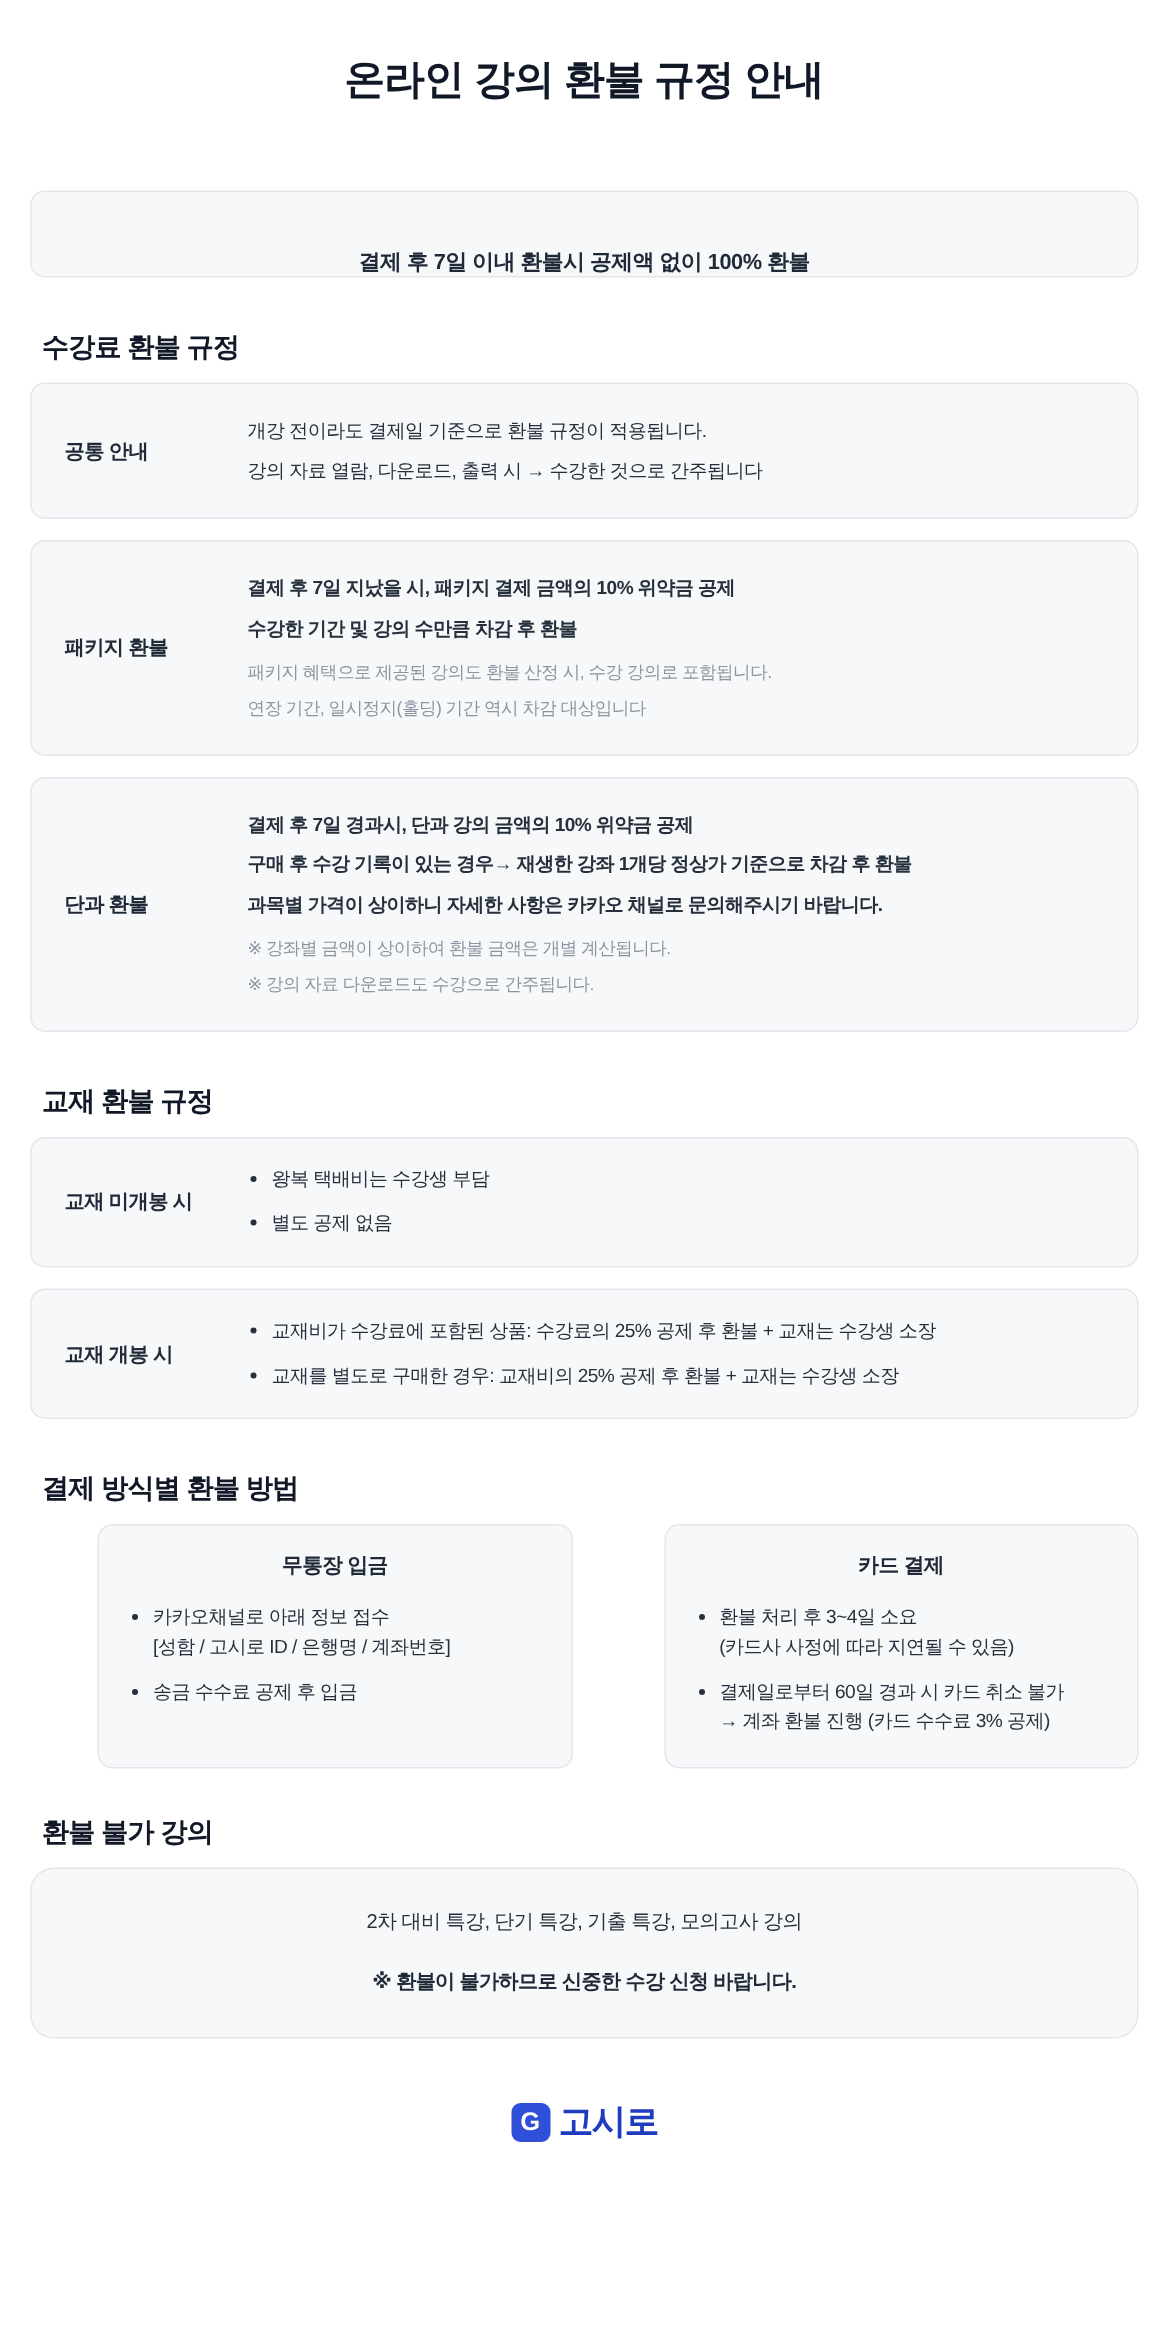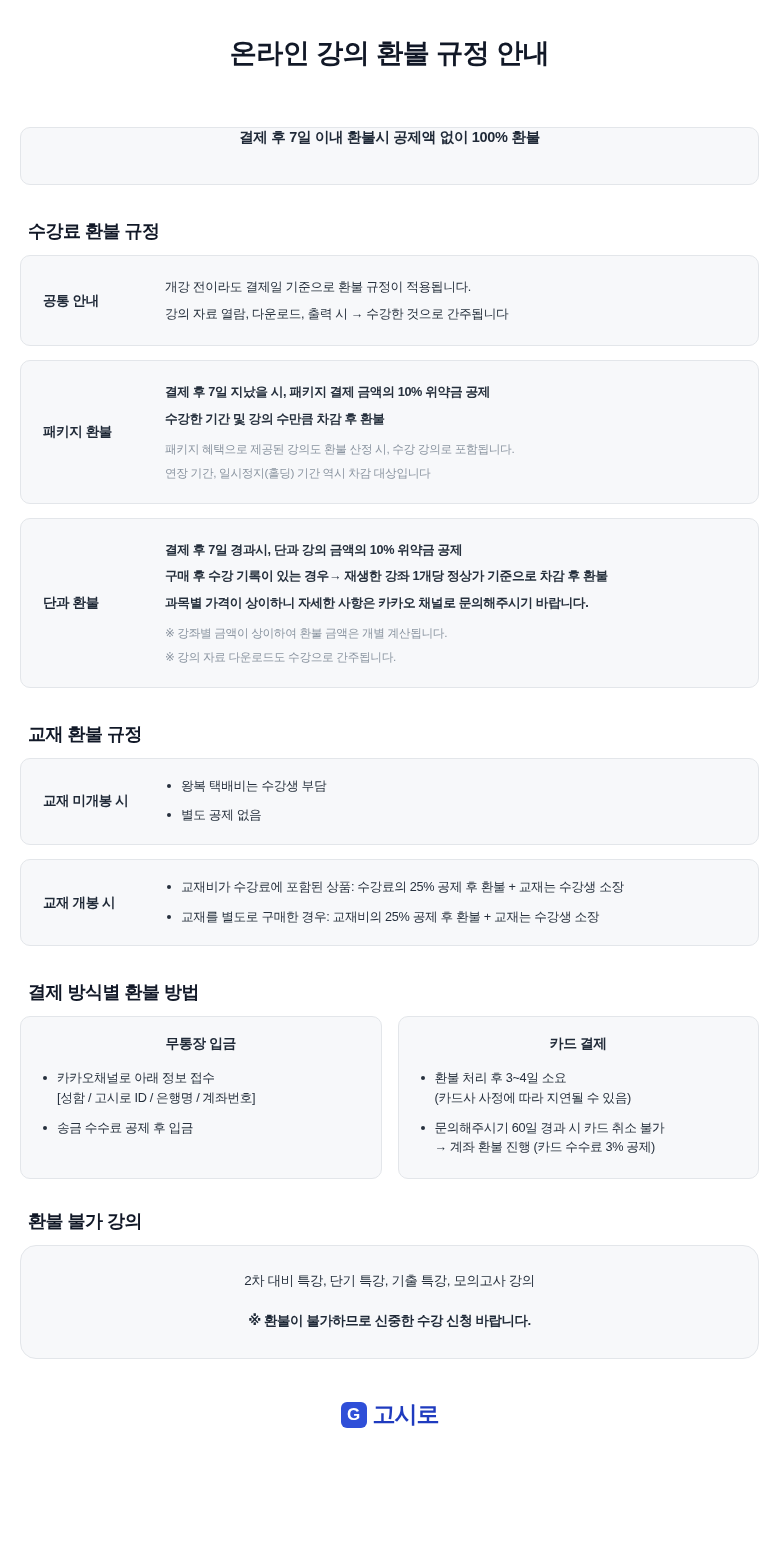--- a/index.html
+++ b/index.html
@@ -26,21 +26,21 @@
     padding-bottom: 10px;
   }
 
   .highlight-banner {
     margin-top: 46px;
     background: #f7f8fa;
     border: 1px solid #e3e6ea;
     border-radius: 10px;
     height: 58px;
     display: flex;
-    align-items: flex-start;
+    align-items: flex-end;
     justify-content: center;
     font-size: 14.5px;
     font-weight: bold;
     color: #1f2937;
     letter-spacing: -0.3px;
   }
 
   .section-title {
     font-size: 18px;
     font-weight: bold;
@@ -119,20 +119,21 @@
     display: flex;
     gap: 16px;
     margin-bottom: 8px;
   }
   .col-card {
     flex: 1;
     background: #f7f8fa;
     border: 1px solid #e3e6ea;
     border-radius: 10px;
     padding: 18px 20px 20px 20px;
+    margin-left: 45px;
   }
   .col-head {
     text-align: center;
     font-size: 13.8px;
     font-weight: bold;
     color: #1f2937;
     letter-spacing: -0.4px;
     margin-bottom: 16px;
   }
 
@@ -264,21 +265,21 @@
     </ul>
   </div>
   <div class="col-card">
     <div class="col-head">카드 결제</div>
     <ul class="bullets">
       <li>
         <span>환불 처리 후 3~4일 소요</span>
         <span class="sub">(카드사 사정에 따라 지연될 수 있음)</span>
       </li>
       <li>
-        <span>문의해주시기 60일 경과 시 카드 취소 불가</span>
+        <span>결제일로부터 60일 경과 시 카드 취소 불가</span>
         <span class="sub">→ 계좌 환불 진행 (카드 수수료 3% 공제)</span>
       </li>
     </ul>
   </div>
 </div>
 
 <div class="section-title tight">환불 불가 강의</div>
 
 <div class="centered-card">
   <div class="l1">2차 대비 특강, 단기 특강, 기출 특강, 모의고사 강의</div>

